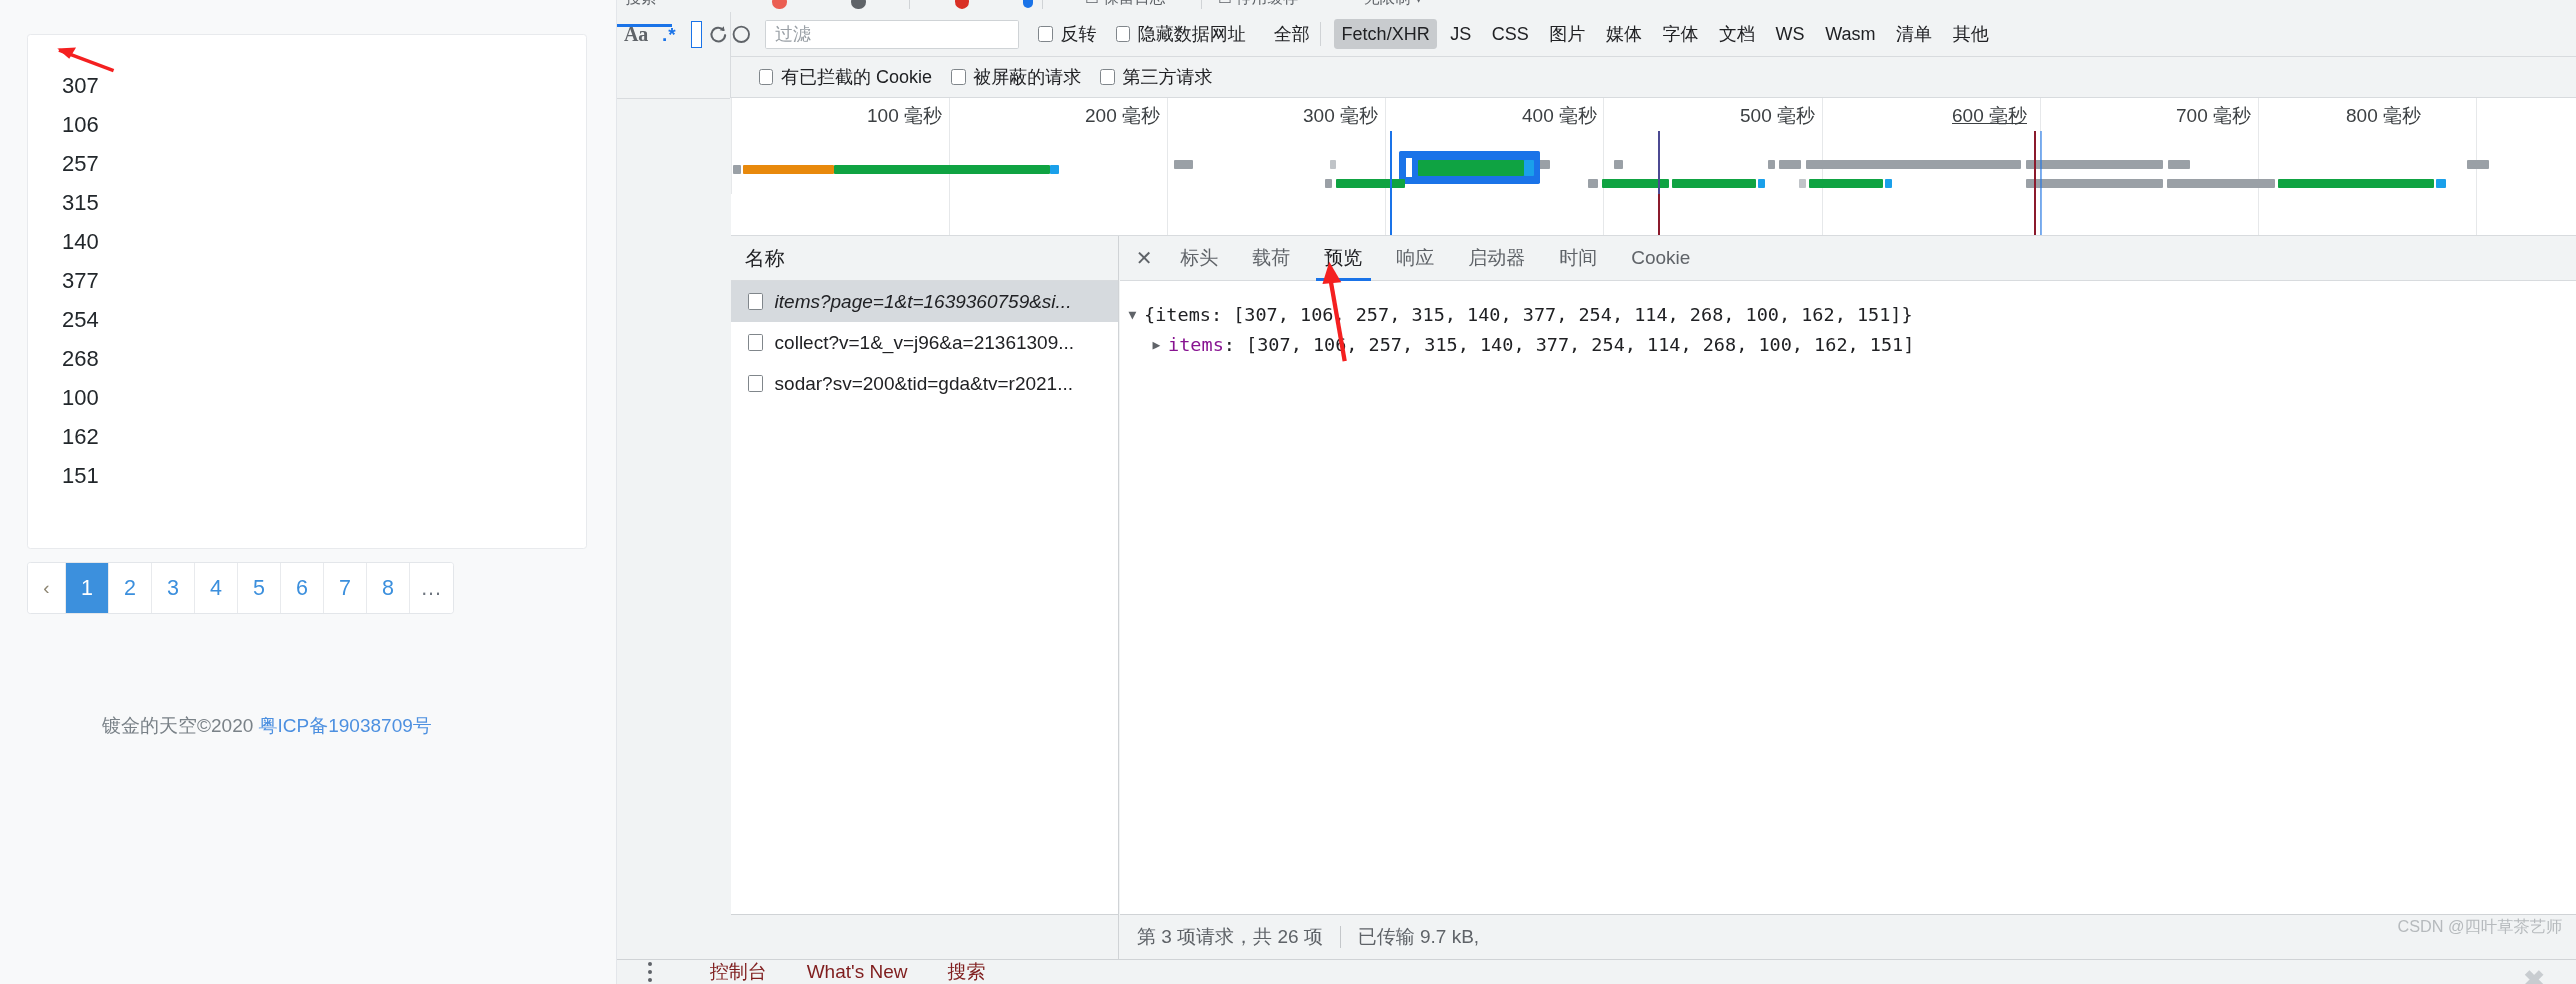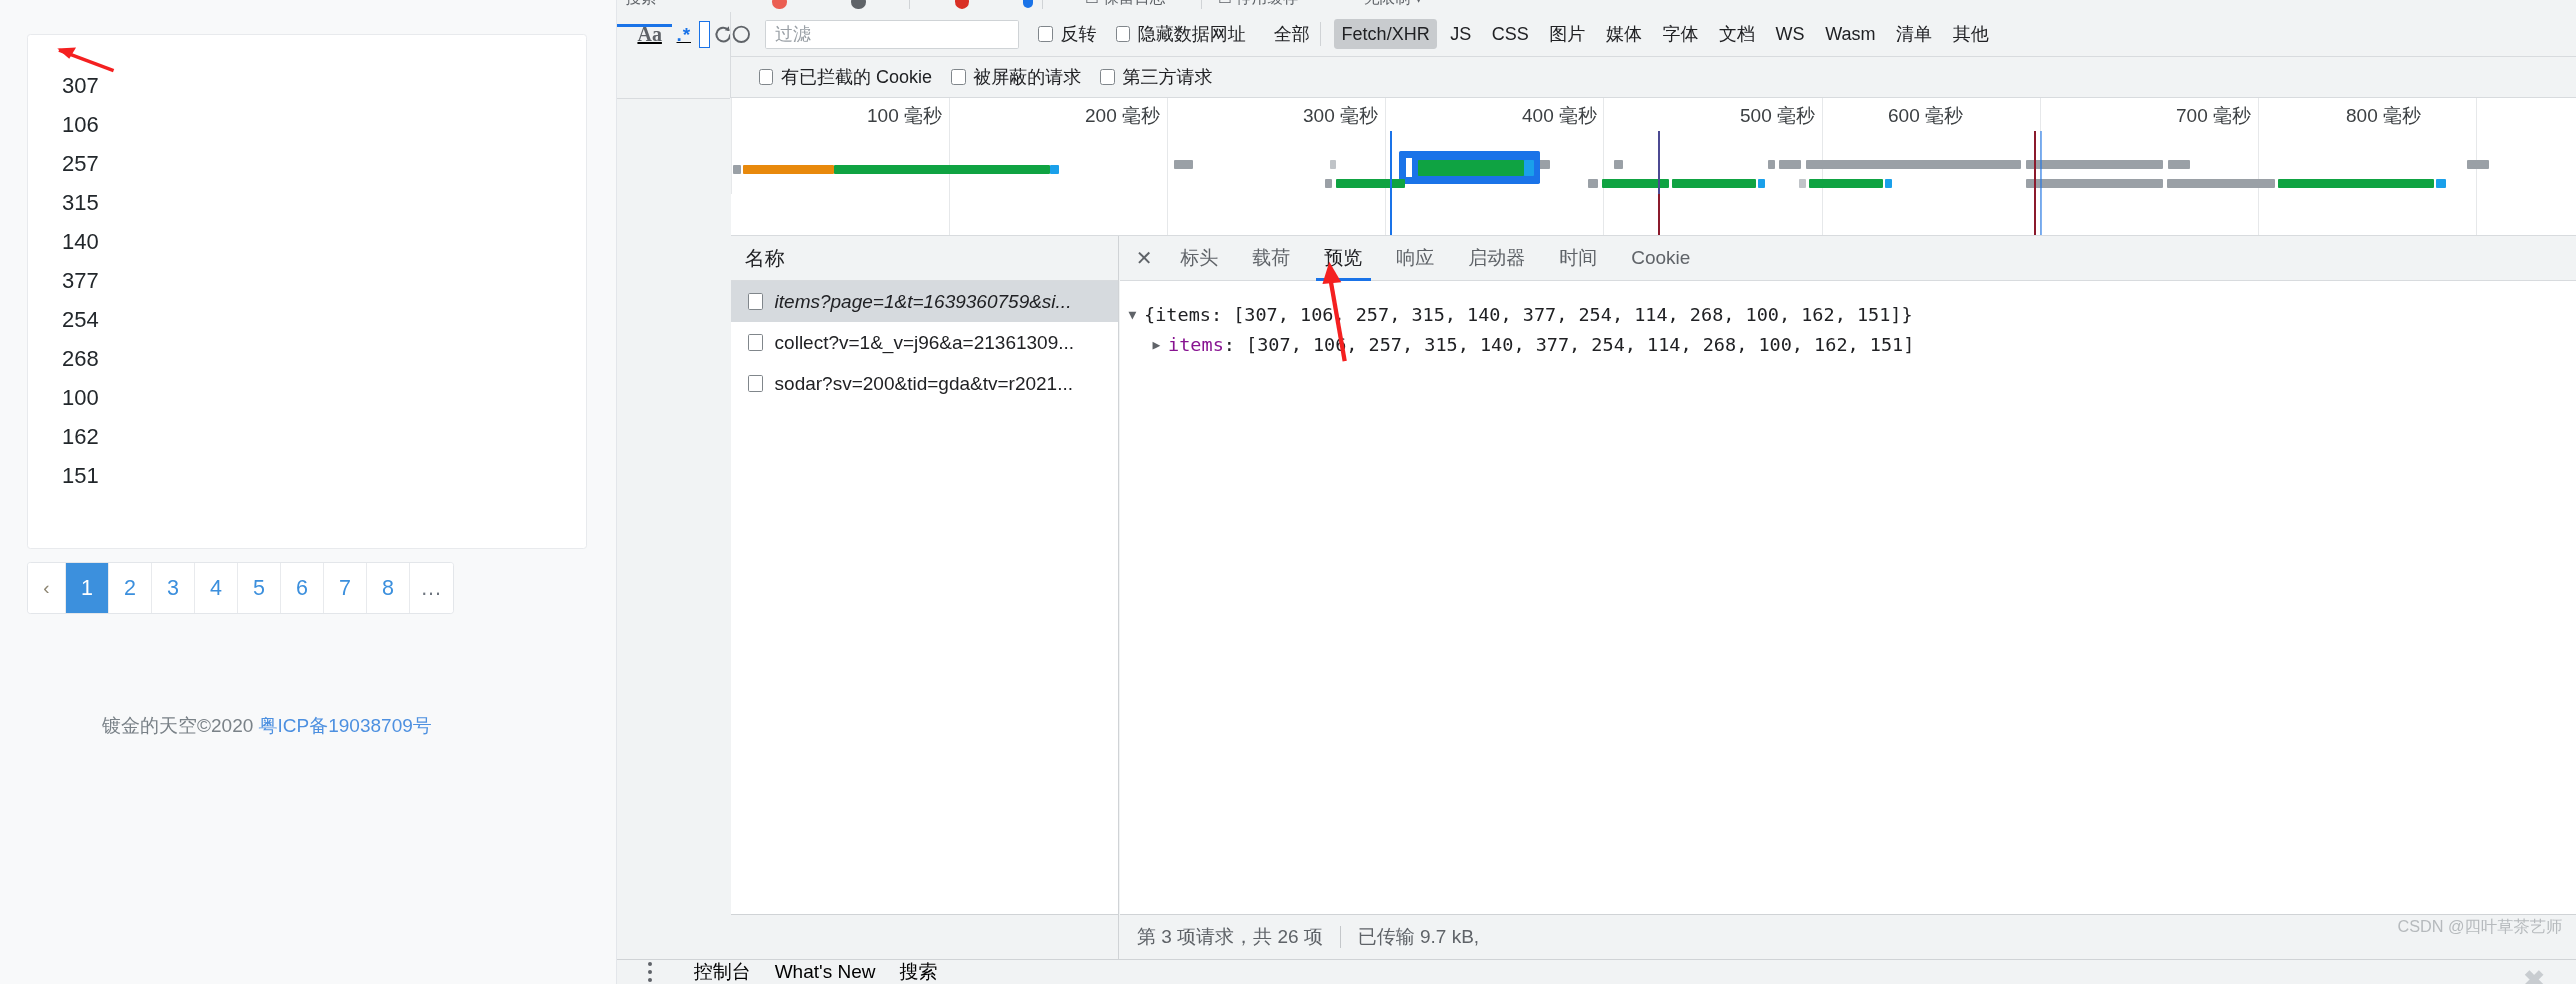--- a/index.html
+++ b/index.html
@@ -92,23 +92,22 @@
   
   .left-tool {
     position: absolute; left: 0; top: 12px; width: 113px; height: 45px;
     background: #f1f3f4;
     border-bottom: 0.9px solid #d8dbde;
   }
   .tab-underline {
     position: absolute; left: 0; top: 12px; width: 55px; height: 2.6px; background: #1a73e8;
   }
   .lt-item {
-    position: absolute; display: flex; align-items: center; justify-content: flex-end;
+    position: absolute; display: flex; align-items: center; justify-content: flex-start;
     height: 45px;
-    text-decoration: underline;
   }
   .icon-aa { font-size: 20px; font-weight: bold; color: #5f6368; font-family: "Liberation Serif", serif;}
   .icon-regex { font-size: 19px; color: #1a73e8; font-weight: bold; letter-spacing: 0.9px;}
   .icon-caret {
     width: 11px; height: 27.5px; border: 1.7px solid #1a73e8; box-sizing: border-box;
     background: #ffffff;
   }
 
   .toolbar-row1 {
     position: absolute; left: 113px; top: 12px; width: 1846px; height: 45px;
@@ -287,21 +286,21 @@
     box-sizing: border-box;
     display: flex; align-items: center;
     overflow: hidden;
   }
   .kebab {
     width: 39px; display: flex; flex-direction: column; align-items: center; gap: 3.4px;
     margin-left: 13.7px;
   }
   .kebab span { width: 4.3px; height: 4.3px; background: #5f6368; border-radius: 50%; display: block; }
   .dr-tab {
-    font-size: 19px; color: #000000; margin-left: 24px; white-space: nowrap;
+    font-size: 19px; color: #7f1d1d; margin-left: 40px; white-space: nowrap;
   }
   .watermark {
     position: absolute; right: 13.7px; top: 916px;
     font-size: 16.3px; color: #b6babd; white-space: nowrap;
   }
   .wm-x {
     position: absolute; right: 31px; top: 965px;
     font-size: 26px; color: #c8ccd0; font-weight: bold;
   }
 </style>
@@ -445,21 +444,21 @@
       <div class="ov-tick" style="left:1091px;"></div>
       <div class="ov-tick" style="left:1309px;"></div>
       <div class="ov-tick" style="left:1527px;"></div>
       <div class="ov-tick" style="left:1745px;"></div>
 
       <div class="ov-label" style="left:211px;">100 毫秒</div>
       <div class="ov-label" style="left:429px;">200 毫秒</div>
       <div class="ov-label" style="left:647px;">300 毫秒</div>
       <div class="ov-label" style="left:866px;">400 毫秒</div>
       <div class="ov-label" style="left:1084px;">500 毫秒</div>
-      <div class="ov-label" style="left:1232px;">600 毫秒</div>
+      <div class="ov-label" style="left:1296px;text-decoration:underline;">600 毫秒</div>
       <div class="ov-label" style="left:1520px;">700 毫秒</div>
       <div class="ov-label" style="left:1690px;">800 毫秒</div>
 
       <div class="ov-bar" style="left:1.7px; top:67px; width:8.6px; background:#9aa0a6;"></div>
       <div class="ov-bar" style="left:12px; top:67px; width:91px; background:#e8890c;"></div>
       <div class="ov-bar" style="left:103px; top:67px; width:216px; background:#0fa342;"></div>
       <div class="ov-bar" style="left:319px; top:67px; width:8.6px; background:#1aa0ea;"></div>
 
       <div class="ov-bar" style="left:443px; top:62px; width:19px; background:#9aa0a6;"></div>
       <div class="ov-bar" style="left:599px; top:62px; width:6px; background:#c0c4c8;"></div>

